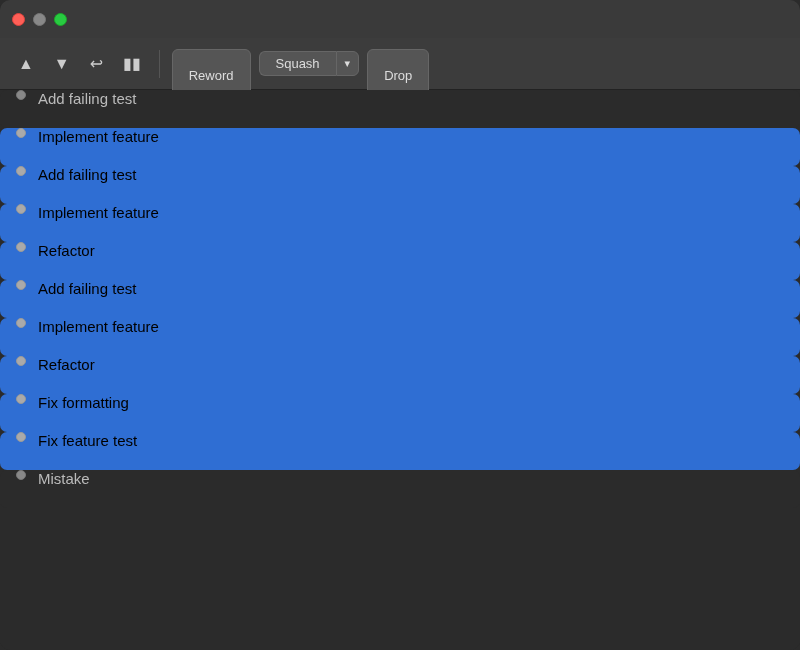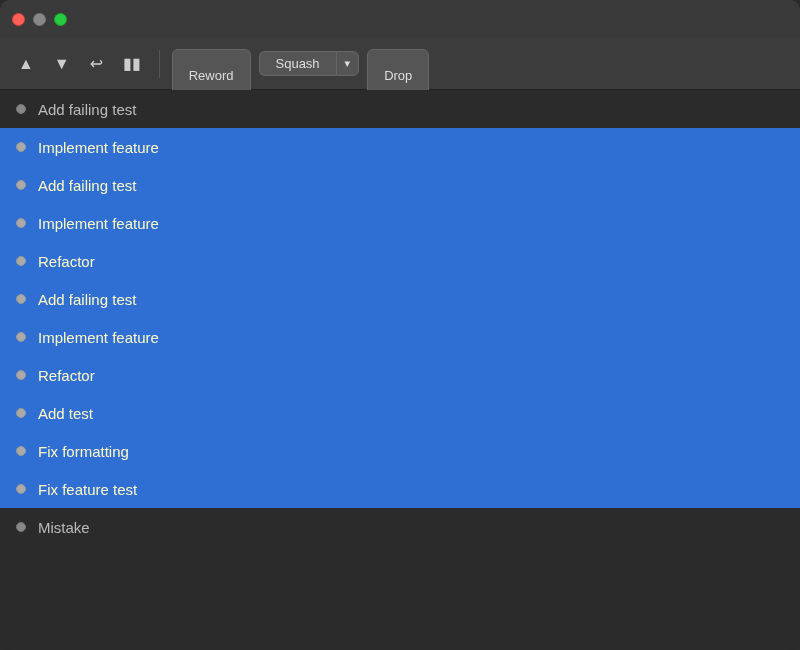--- a/index.html
+++ b/index.html
@@ -137,25 +137,26 @@
     }
 
     .commit-list {
       flex: 1;
       overflow-y: auto;
       background: #2b2b2b;
     }
 
     .commit-item {
       display: flex;
-      align-items: center;
+      align-items: flex-start;
       padding: 0 16px;
       height: 38px;
       cursor: pointer;
       position: relative;
+      border-radius: 7px;
     }
 
     .commit-item.selected {
       background: #2f6ed3;
     }
 
     .commit-item.unselected {
       background: #2b2b2b;
     }
 
@@ -169,21 +170,21 @@
       flex-shrink: 0;
     }
 
     .commit-item.selected .commit-dot {
       background: #aaa;
       border-color: #999;
     }
 
     .commit-message {
       font-size: 15px;
-      color: #fef9c3;
+      color: #000000;
       font-weight: 400;
     }
 
     .commit-item.unselected .commit-message {
       color: #bbb;
     }
 
     
     .commit-list::-webkit-scrollbar {
       width: 8px;
@@ -251,24 +252,20 @@
       <div class="commit-item selected">
         <div class="commit-dot"></div>
         <span class="commit-message">Implement feature</span>
       </div>
       <div class="commit-item selected">
         <div class="commit-dot"></div>
         <span class="commit-message">Refactor</span>
       </div>
       <div class="commit-item selected">
         <div class="commit-dot"></div>
-        <span class="commit-message">Add test</span>
-      </div>
-      <div class="commit-item selected">
-        <div class="commit-dot"></div>
         <span class="commit-message">Fix formatting</span>
       </div>
       <div class="commit-item selected">
         <div class="commit-dot"></div>
         <span class="commit-message">Fix feature test</span>
       </div>
       <div class="commit-item unselected">
         <div class="commit-dot"></div>
         <span class="commit-message">Mistake</span>
       </div>

